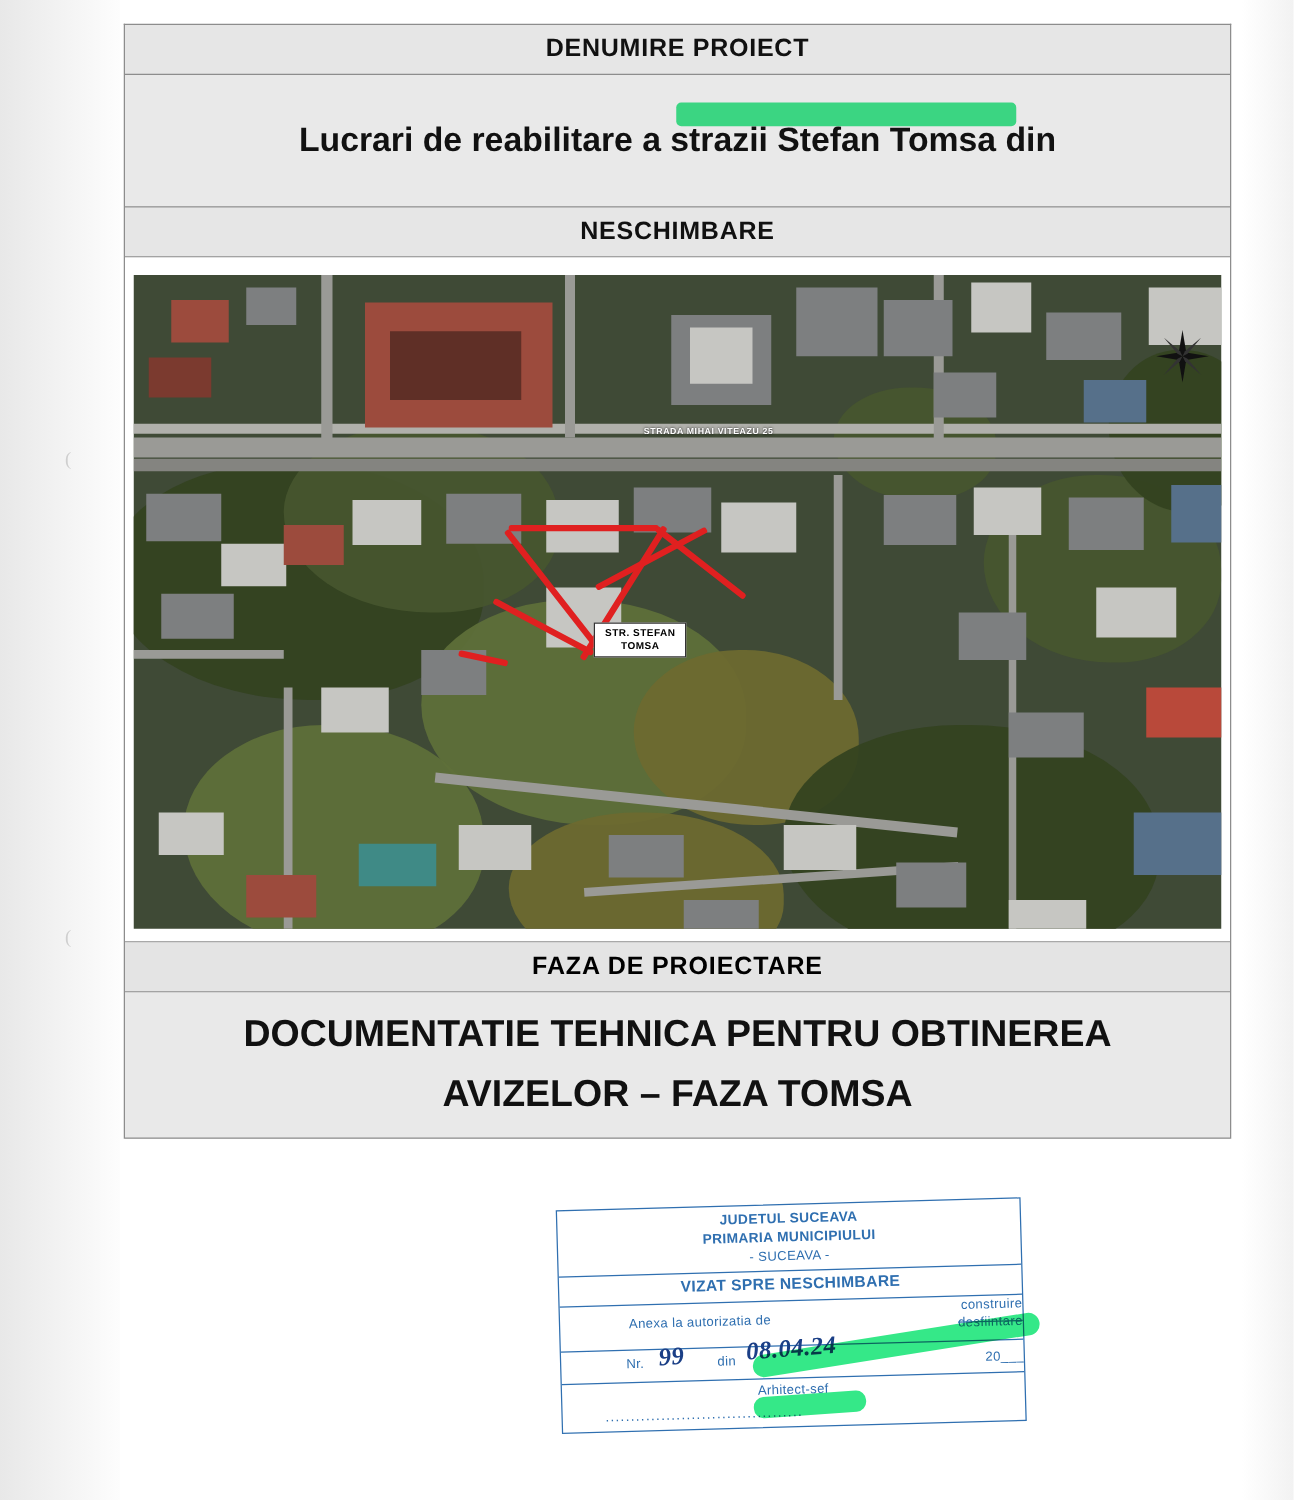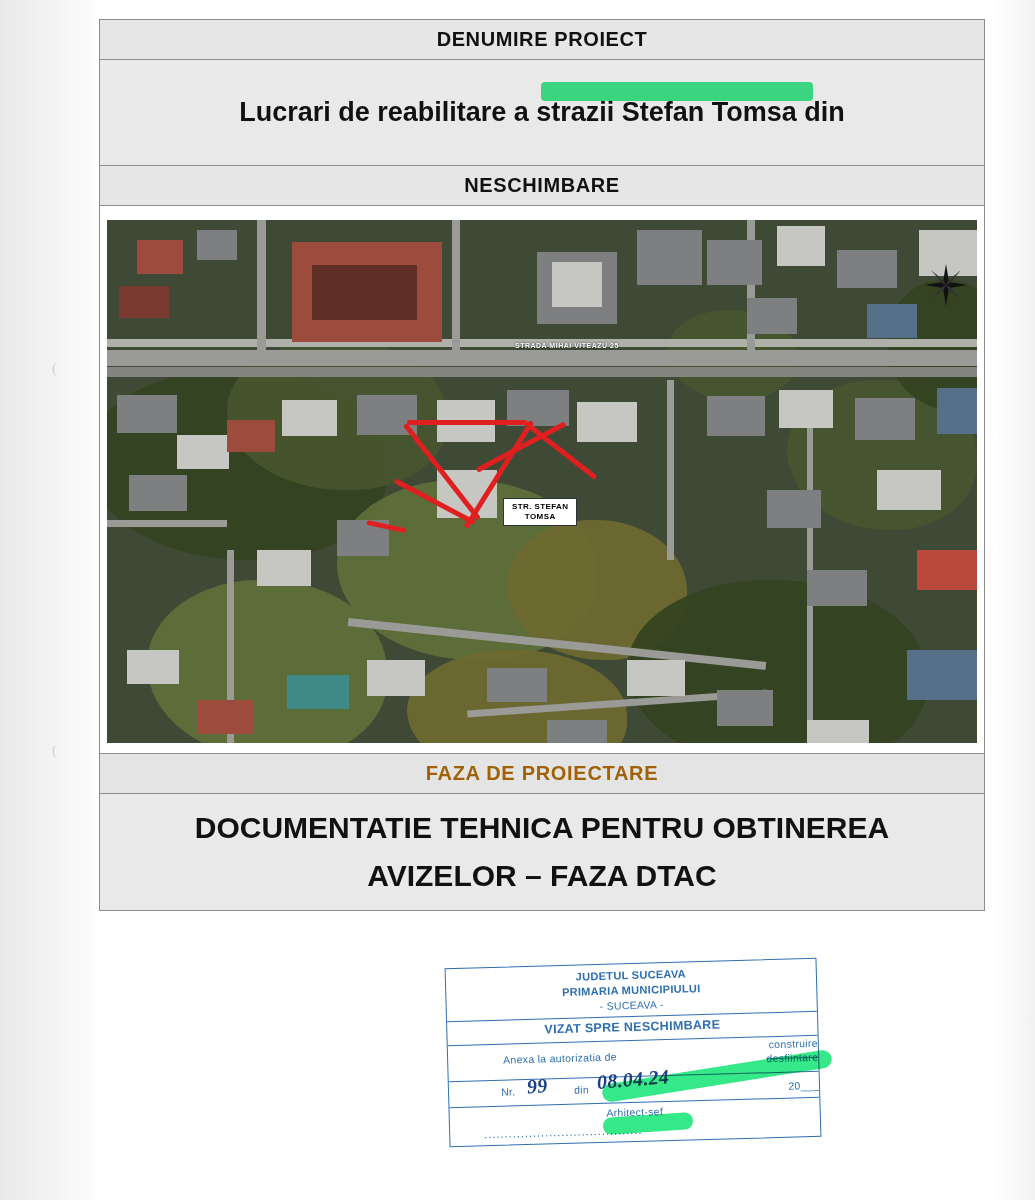--- a/index.html
+++ b/index.html
@@ -84,21 +84,21 @@
     padding: 14px 7px 10px 7px;
     height: 548px;
     box-sizing: border-box;
   }
   .row-faza {
     height: 40px;
     background: #e4e4e4;
     font-weight: bold;
     font-size: 20px;
     letter-spacing: 0.7px;
-    color: #a16207;
+    color: #000000;
   }
   .row-dtac {
     height: 117px;
     background: #e9e9e9;
     font-weight: bold;
     font-size: 30px;
     color: #111;
     flex-direction: column;
     line-height: 1.6;
   }
@@ -370,21 +370,21 @@
       <div class="map-roof white" style="left:700px; top:500px; width:62px; height:32px;"></div>
 
       <div class="street-highlight" style="left:300px; top:199px; width:125px; transform:rotate(-58deg); transform-origin:right center;"></div>
       <div class="street-highlight" style="left:300px; top:200px; width:120px;"></div>
       <div class="street-highlight" style="left:418px; top:200px; width:90px; transform:rotate(38deg); transform-origin:left center;"></div>
       <div class="street-highlight" style="left:298px; top:202px; width:120px; transform:rotate(52deg); transform-origin:left center;"></div>
       <div class="street-highlight" style="left:370px; top:248px; width:100px; transform:rotate(-28deg); transform-origin:left center;"></div>
       <div class="street-highlight" style="left:288px; top:258px; width:90px; transform:rotate(28deg); transform-origin:left center;"></div>
       <div class="street-highlight" style="left:260px; top:300px; width:40px; transform:rotate(12deg); transform-origin:left center;"></div>
 
-      <div class="map-callout" style="left:396px; top:278px;">STR.   STEFAN
+      <div class="map-callout" style="left:368px; top:278px;">STR.   STEFAN
 TOMSA</div>
 
       <div class="map-streetlabel" style="left:408px; top:122px;">STRADA MIHAI VITEAZU 25</div>
 
       <svg class="map-compass" viewBox="0 0 46 46">
         <polygon points="23,2 26,20 23,23 20,20" fill="#111"></polygon>
         <polygon points="23,44 26,26 23,23 20,26" fill="#111"></polygon>
         <polygon points="2,23 20,20 23,23 20,26" fill="#111"></polygon>
         <polygon points="44,23 26,20 23,23 26,26" fill="#111"></polygon>
         <polygon points="8,8 21,19 23,23 19,21" fill="#333"></polygon>
@@ -392,21 +392,21 @@
         <polygon points="38,8 27,21 23,23 25,19" fill="#333"></polygon>
         <polygon points="8,38 19,25 23,23 21,27" fill="#333"></polygon>
       </svg>
     </div>
   </div>
 
   <div class="row row-faza">FAZA DE PROIECTARE</div>
 
   <div class="row row-dtac">
     <div>DOCUMENTATIE TEHNICA PENTRU OBTINEREA</div>
-    <div>AVIZELOR – FAZA DTAC</div>
+    <div>AVIZELOR – FAZA TOMSA</div>
   </div>
 
 </div>
 
 <div class="highlight-title"></div>
 
 <div class="stamp">
   <div class="stamp-t" style="top:5px;">JUDETUL SUCEAVA</div>
   <div class="stamp-t" style="top:20px;">PRIMARIA MUNICIPIULUI</div>
   <div class="stamp-sub" style="top:35px;">- SUCEAVA -</div>

